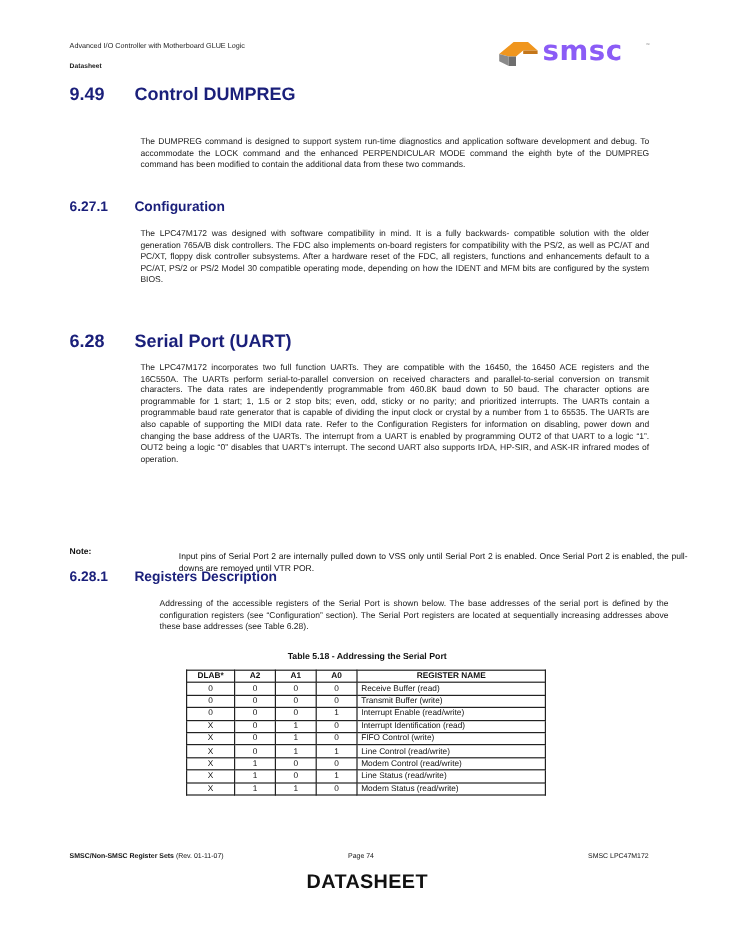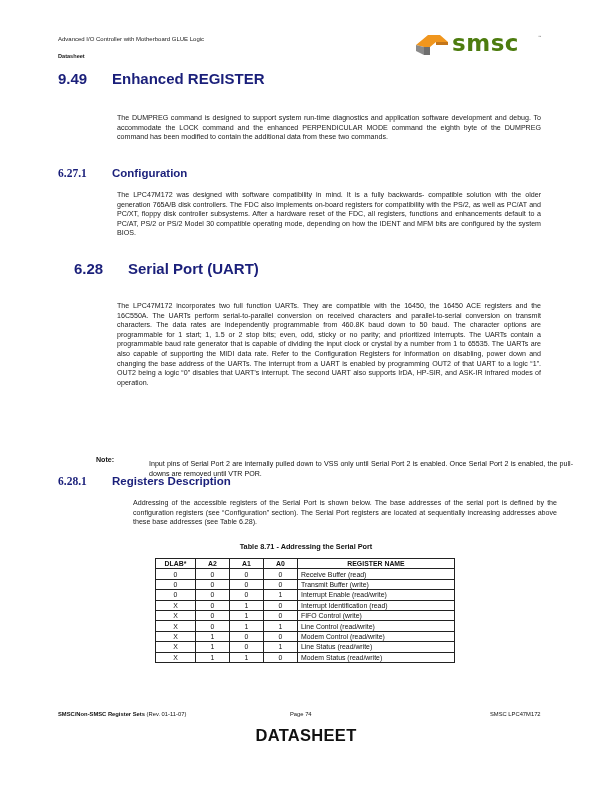--- a/index.html
+++ b/index.html
@@ -7,31 +7,31 @@
     body {
       position: relative;
       font-family: "Liberation Sans", sans-serif;
       color: #111;
       overflow: hidden;
     }
     .abs { position: absolute; }
     .hdr-top { left: 58px; top: 36px; font-size: 6px; color: #222; }
     .hdr-sub { left: 58px; top: 53px; font-size: 5.6px; font-weight: bold; color: #222; }
     .logo { left: 414px; top: 33px; width: 136px; height: 24px; }
-    .logo-text { position: absolute; left: 38px; top: -3px; font-size: 23px; font-weight: bold; color: #4d7c0f; letter-spacing: 0.5px; font-family: "DejaVu Sans", sans-serif; }
+    .logo-text { position: absolute; left: 38px; top: -3px; font-size: 23px; font-weight: bold; color: #8b5cf6; letter-spacing: 0.5px; font-family: "DejaVu Sans", sans-serif; }
     .logo-tm { position: absolute; left: 124px; top: 2px; font-size: 3.5px; color: #666; }
     .h1 { font-size: 15px; font-weight: bold; color: #1a1f7a; }
     .h1 .num { display: inline-block; width: 54px; }
     .h2 { font-size: 11.5px; font-weight: bold; color: #1a1f7a; }
-    .h2 .num { display: inline-block; width: 54px; font-family: Liberation Serif, serif; }
+    .h2 .num { display: inline-block; width: 54px; }
     .para {
       left: 117px; width: 424px; font-size: 7.1px; line-height: 9.6px;
       text-align: justify; color: #1a1a1a;
     }
-    .note-label { left: 58px; top: 456px; font-size: 7.1px; font-weight: bold; margin-left: 38px; }
+    .note-label { left: 58px; top: 456px; font-size: 7.1px; font-weight: bold; }
     .note-text { left: 117px; top: 460px; width: 424px; font-size: 7.1px; line-height: 9.6px; text-align: justify; margin-left: 32px; }
     .caption { left: 0; width: 612px; top: 542px; text-align: center; font-size: 7.3px; font-weight: bold; }
     table.regs {
       position: absolute; left: 155px; top: 558px; width: 300px;
       border-collapse: collapse; font-size: 6.9px;
     }
     table.regs th, table.regs td {
       border: 0.8px solid #222; height: 10.4px; padding: 0 3px; line-height: 9px;
     }
     table.regs th { font-weight: bold; text-align: center; }
@@ -57,43 +57,43 @@
     <polygon points="2,12 14,2 26,2 34,9 22,9 16,14 10,14" fill="#f0961e"></polygon>
     <polygon points="10,14 16,14 16,22 10,22" fill="#6e6e6e"></polygon>
     <polygon points="2,12 10,14 10,22 2,18" fill="#8a8a8a"></polygon>
     <polygon points="22,9 34,9 34,12 22,12" fill="#c4761a"></polygon>
   </svg>
   <span class="logo-text">smsc</span>
   <span class="logo-tm">™</span>
 </div>
 
 <div class="abs h1" style="left:58px; top:70px;">
-  <span class="num">9.49</span><span>Enhanced REGISTER</span>
+  <span class="num">9.49</span><span>Control DUMPREG</span>
 </div>
 <div class="abs para" style="top:114px;">The DUMPREG command is designed to support system run-time diagnostics and application software development and debug. To accommodate the LOCK command and the enhanced PERPENDICULAR MODE command the eighth byte of the DUMPREG command has been modified to contain the additional data from these two commands.</div>
 
 <div class="abs h2" style="left:58px; top:167px;">
   <span class="num">6.27.1</span><span>Configuration</span>
 </div>
 <div class="abs para" style="top:191px;">The LPC47M172 was designed with software compatibility in mind.  It is a fully backwards- compatible solution with the older generation 765A/B disk controllers. The FDC also implements on-board registers for compatibility with the PS/2, as well as PC/AT and PC/XT, floppy disk controller subsystems. After a hardware reset of the FDC, all registers, functions and enhancements default to a PC/AT, PS/2 or PS/2 Model 30 compatible operating mode, depending on how the IDENT and MFM bits are configured by the system BIOS.</div>
 
-<div class="abs h1" style="left:58px; top:260px;margin-left:16px;">
+<div class="abs h1" style="left:58px; top:276px;">
   <span class="num">6.28</span><span>Serial Port (UART)</span>
 </div>
 <div class="abs para" style="top:302px;">The LPC47M172 incorporates two full function UARTs.  They are compatible with the 16450, the 16450 ACE registers and the 16C550A.  The UARTs perform serial-to-parallel conversion on received characters and parallel-to-serial conversion on transmit characters.  The data rates are independently programmable from 460.8K baud down to 50 baud.  The character options are programmable for 1 start; 1, 1.5 or 2 stop bits; even, odd, sticky or no parity; and prioritized interrupts.  The UARTs contain a programmable baud rate generator that is capable of dividing the input clock or crystal by a number from 1 to 65535.  The UARTs are also capable of supporting the MIDI data rate. Refer to the Configuration Registers for information on disabling, power down and changing the base address of the UARTs.  The interrupt from a UART is enabled by programming OUT2 of that UART to a logic “1”.  OUT2 being a logic “0” disables that UART’s interrupt. The second UART also supports IrDA, HP-SIR, and ASK-IR infrared modes of operation.</div>
 
 <div class="abs note-label">Note:</div>
 <div class="abs note-text">Input pins of Serial Port 2 are internally pulled down to VSS only until Serial Port 2 is enabled.  Once Serial Port 2 is enabled, the pull-downs are removed until VTR POR.</div>
 
 <div class="abs h2" style="left:58px; top:475px;">
   <span class="num">6.28.1</span><span>Registers Description</span>
 </div>
 <div class="abs para" style="top:499px;margin-left:16px;">Addressing of the accessible registers of the Serial Port is shown below.  The base addresses of the serial port is defined by the configuration registers (see “Configuration” section).  The Serial Port registers are located at sequentially increasing addresses above these base addresses (see Table 6.28).</div>
 
-<div class="abs caption">Table 8.71 - Addressing the Serial Port</div>
+<div class="abs caption">Table 5.18 - Addressing the Serial Port</div>
 <table class="regs">
   <thead>
     <tr>
       <th class="w1">DLAB*</th>
       <th class="w2">A2</th>
       <th class="w3">A1</th>
       <th class="w4">A0</th>
       <th>REGISTER NAME</th>
     </tr>
   </thead>

